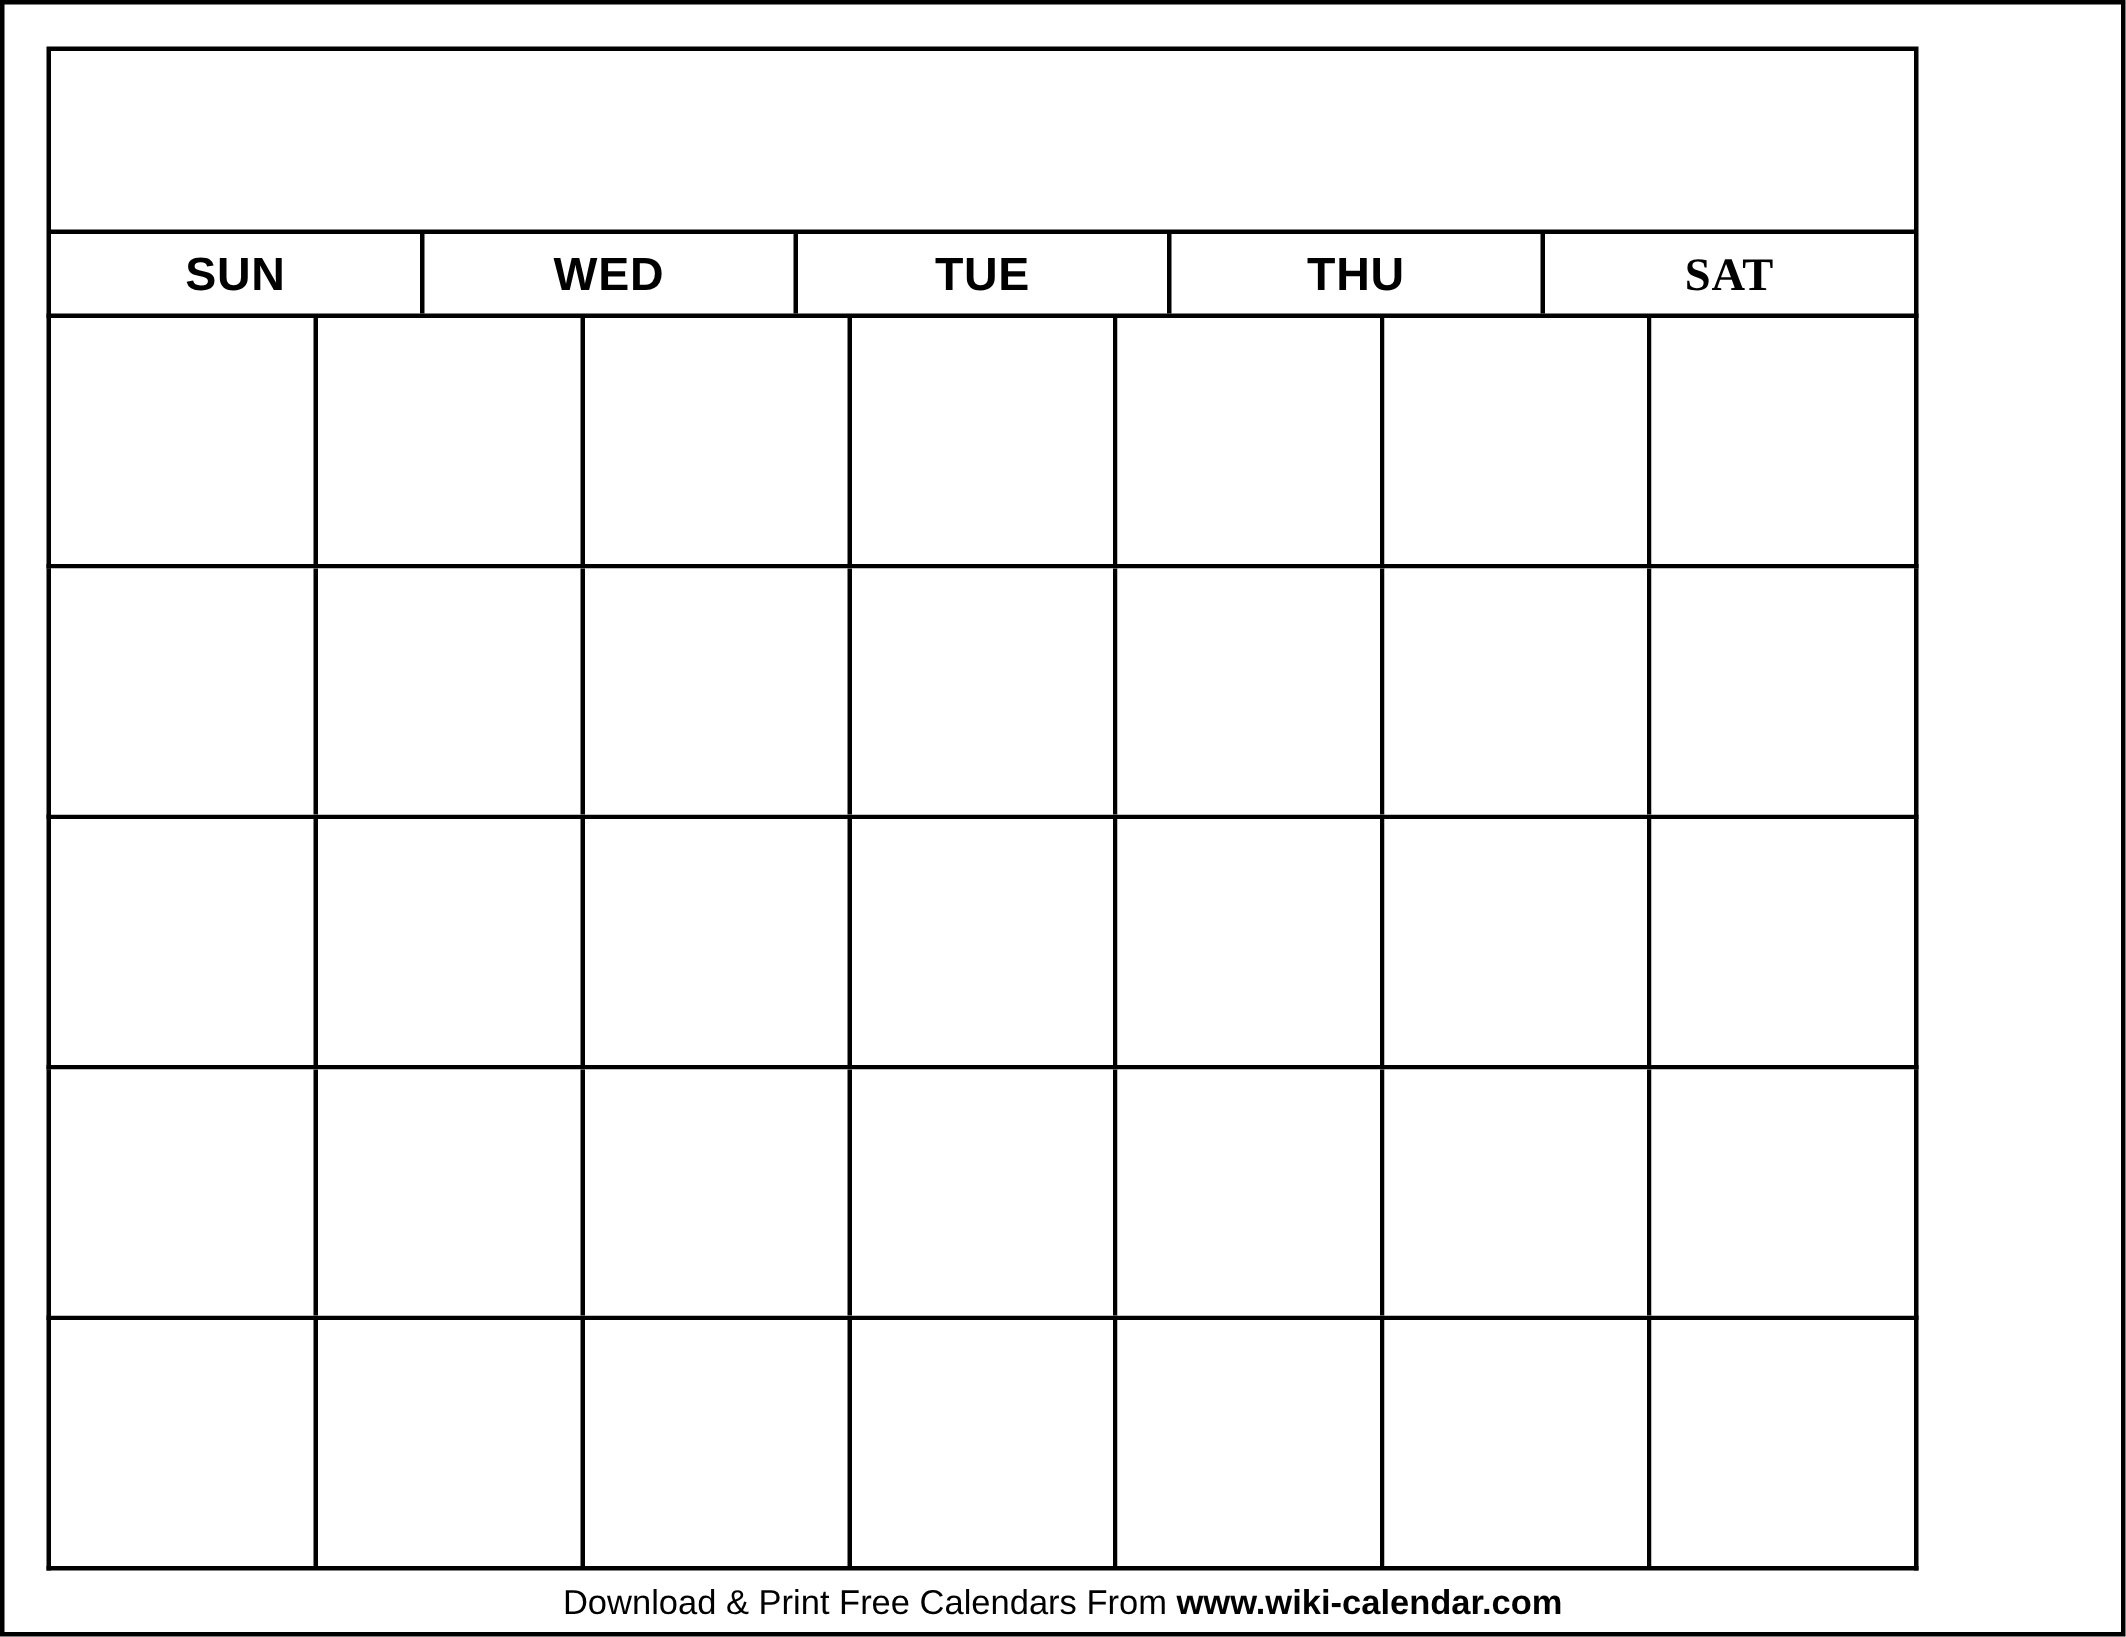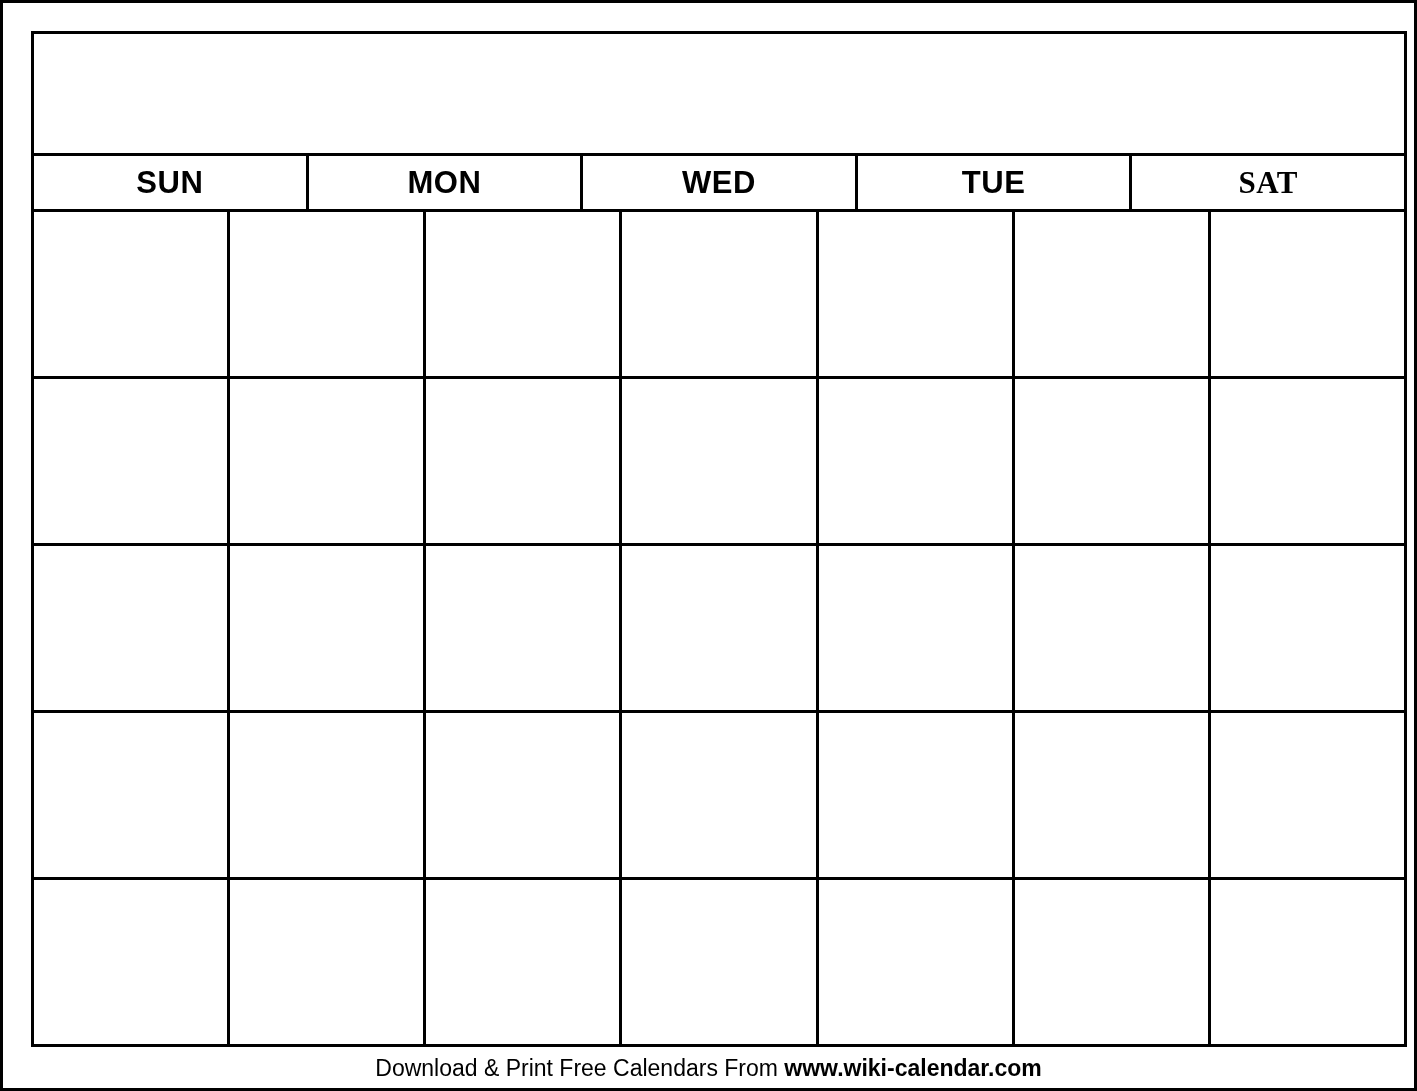--- a/index.html
+++ b/index.html
@@ -23,21 +23,21 @@
     height: 1091px;
     box-sizing: border-box;
     border: 3px solid #000000;
     background: #ffffff;
   }
 
   .calendar {
     position: absolute;
     left: 28px;
     top: 28px;
-    width: 1376px;
+    width: 1248px;
     box-sizing: border-box;
   }
 
   
   .title-row {
     height: 125px;
     box-sizing: border-box;
     border: 3px solid #000000;
     display: flex;
     align-items: center;
@@ -124,23 +124,23 @@
 <div class="page">
 
   <div class="calendar">
 
     <div class="title-row">
       <span class="title-text"></span>
     </div>
 
     <div class="weekday-row">
       <div class="weekday-cell">SUN</div>
-      <div class="weekday-cell">MON</div>
       <div class="weekday-cell">WED</div>
       <div class="weekday-cell">TUE</div>
+      <div class="weekday-cell">THU</div>
       <div class="weekday-cell">SAT</div>
     </div>
 
     <div class="week-row">
       <div class="day-cell">
           <span class="day-number"></span>
         </div>
       <div class="day-cell">
           <span class="day-number"></span>
         </div>

